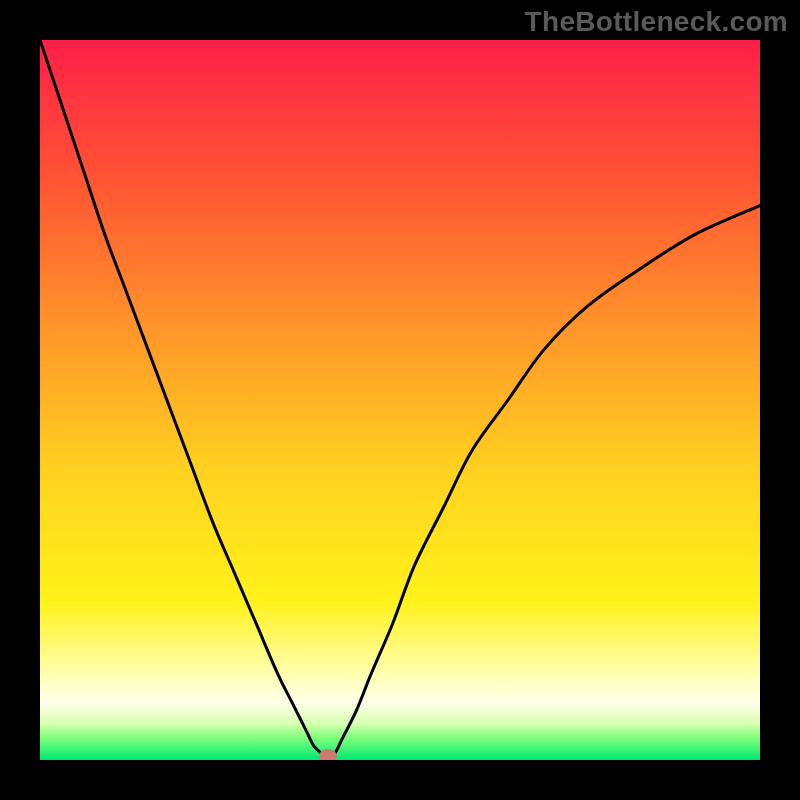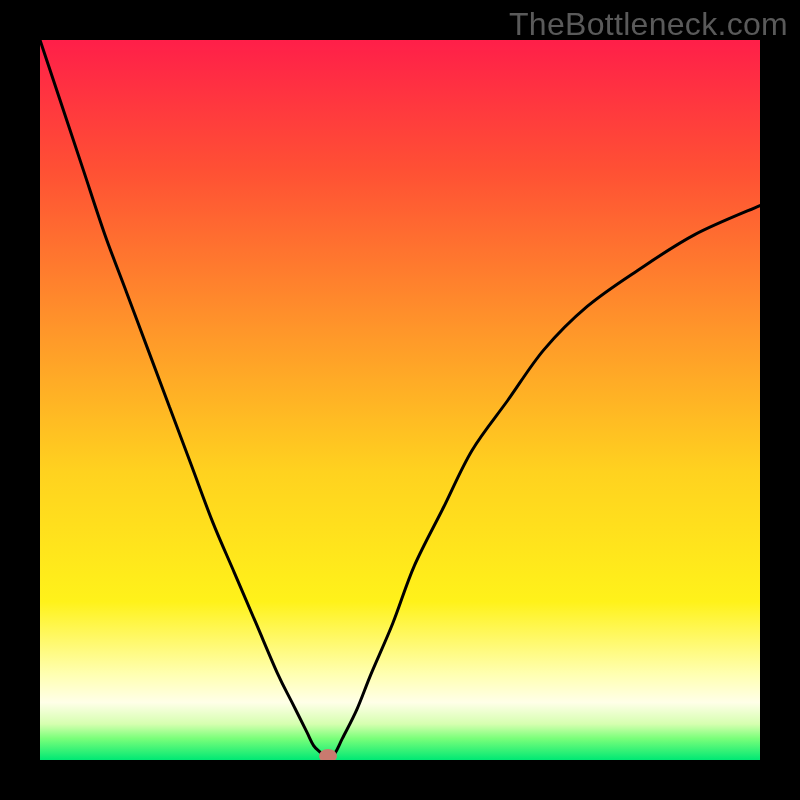--- a/index.html
+++ b/index.html
@@ -28,22 +28,22 @@
   .plot svg {
     display: block;
     width: 100%;
     height: 100%;
   }
   .watermark {
     position: absolute;
     top: 6px;
     right: 12px;
     color: #5a5a5a;
-    font-size: 32px;
-    font-weight: 400;
+    font-size: 28px;
+    font-weight: 700;
     letter-spacing: .3px;
     user-select: none;
   }
 </style>
 </head>
 <body>
 
 <div class="stage">
 
   <div class="watermark">TheBottleneck.com</div>

